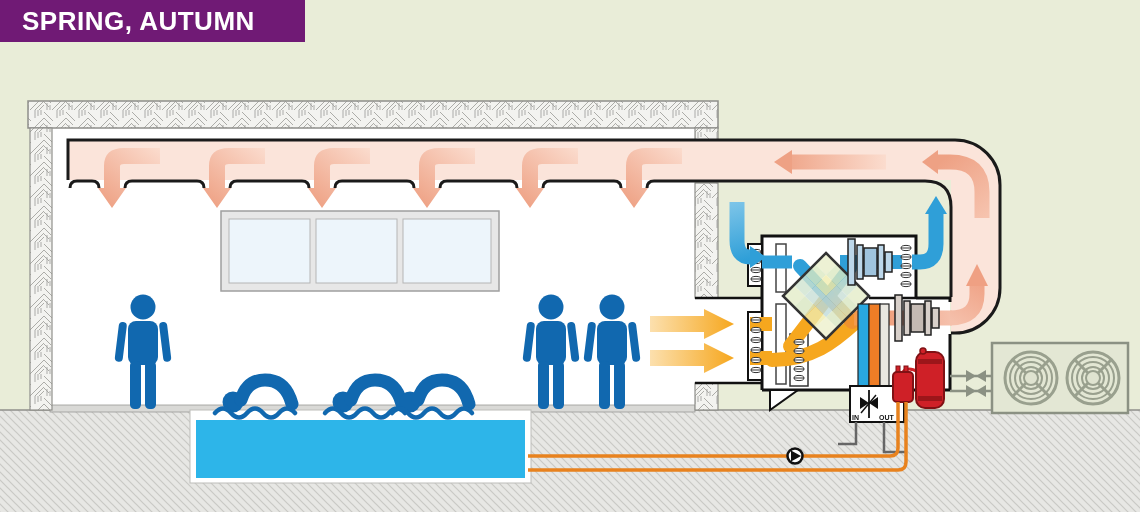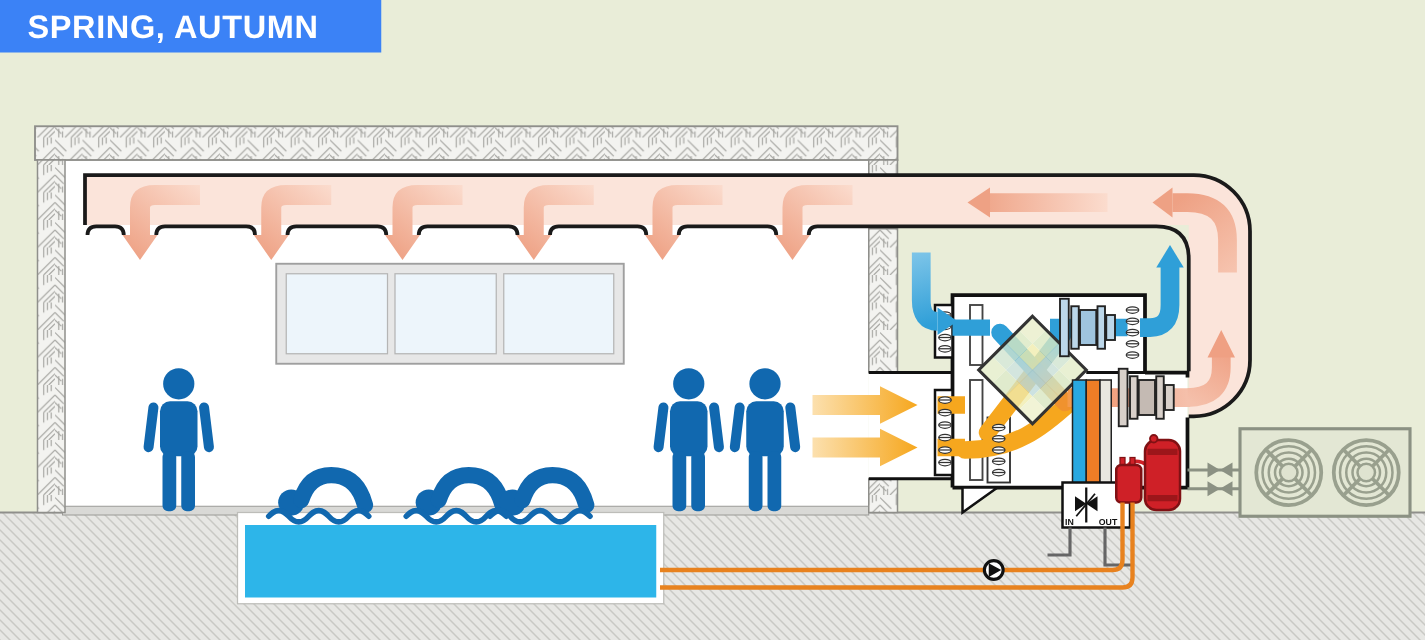--- a/index.html
+++ b/index.html
@@ -1,19 +1,19 @@
 <!DOCTYPE html>
 <html><head>
 <meta charset="utf-8">
 <style>
   html,body{margin:0;padding:0;background:#fff;}
   .stage{position:relative;width:1140px;height:512px;overflow:hidden;background:#e9edd8;
          font-family:"Liberation Sans",sans-serif;}
   .stage svg{position:absolute;left:0;top:0;}
-  .season-banner{position:absolute;left:0;top:0;width:305px;height:42px;background:#3b82f6;
+  .season-banner{position:absolute;left:0;top:0;width:305px;height:42px;background:#701a75;
                  color:#fff;font-weight:700;font-size:26px;line-height:42px;padding-left:22px;
                  letter-spacing:.5px;box-sizing:border-box;white-space:nowrap;}
   text.tiny{font:700 7px "Liberation Sans",sans-serif;fill:#111;}
 </style>
 </head>
 <body>
 
 <div class="stage">
 <svg width="1140" height="512" viewBox="0 0 1140 512">
   <defs>

